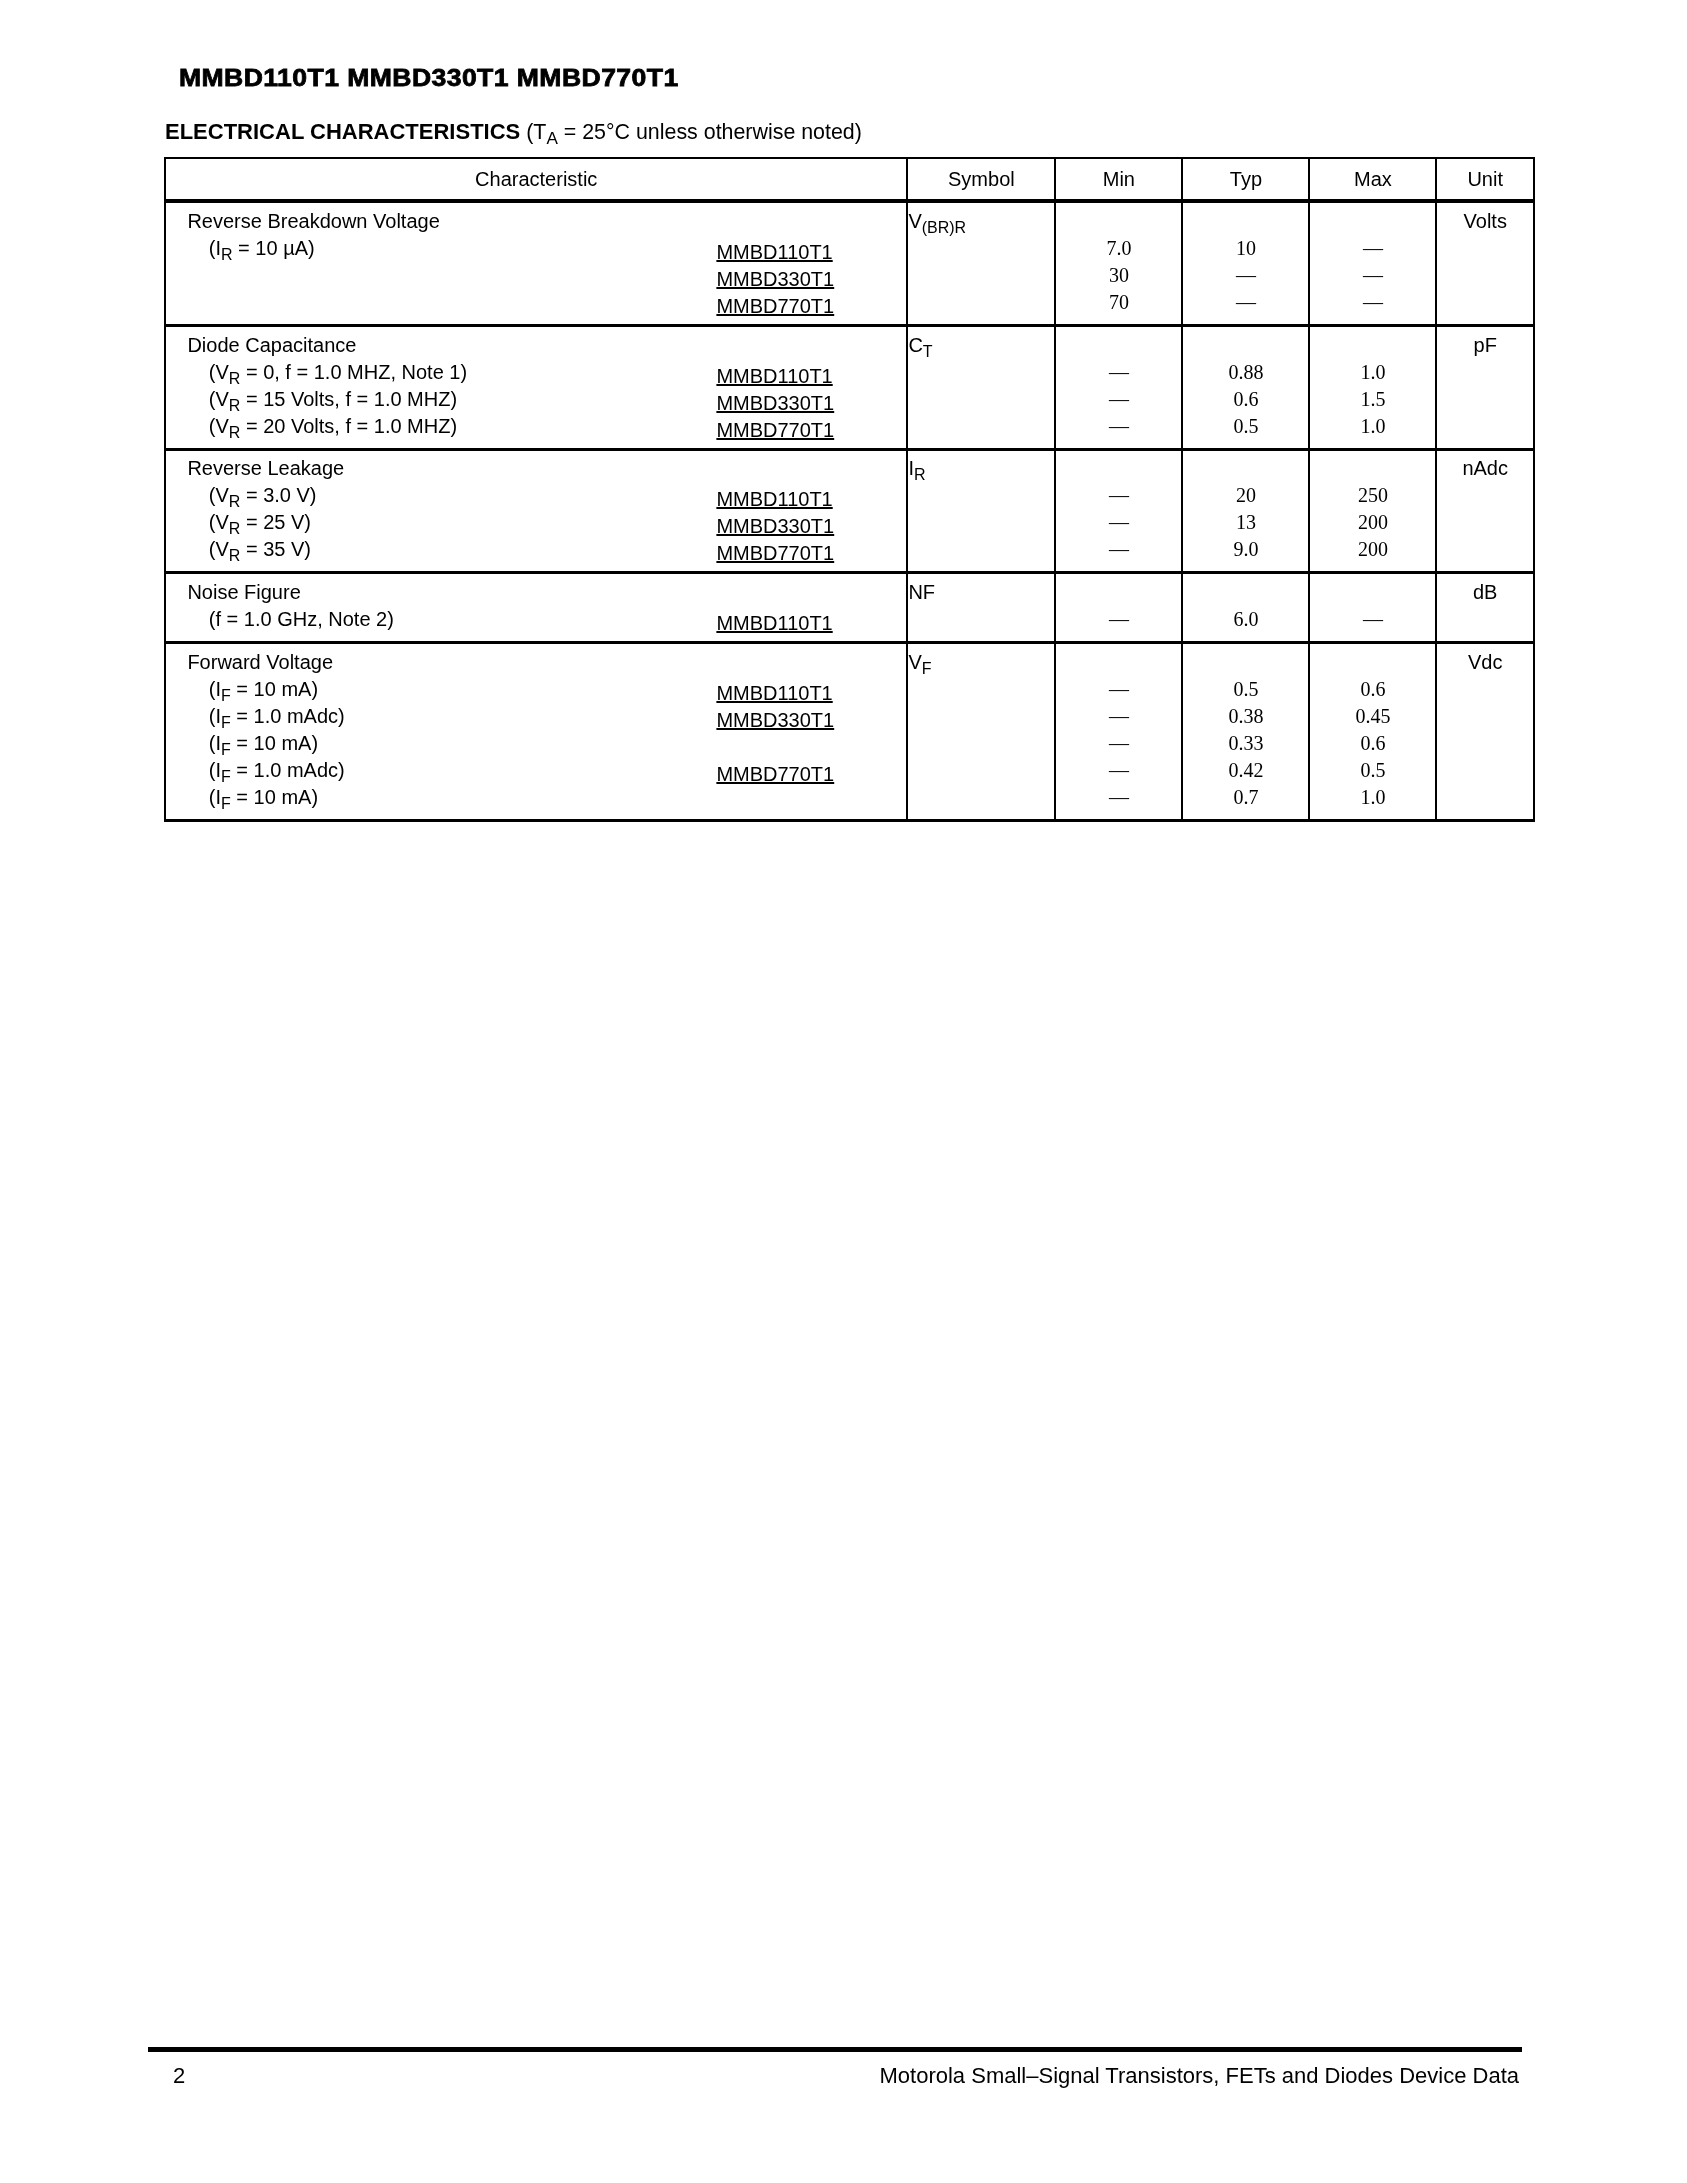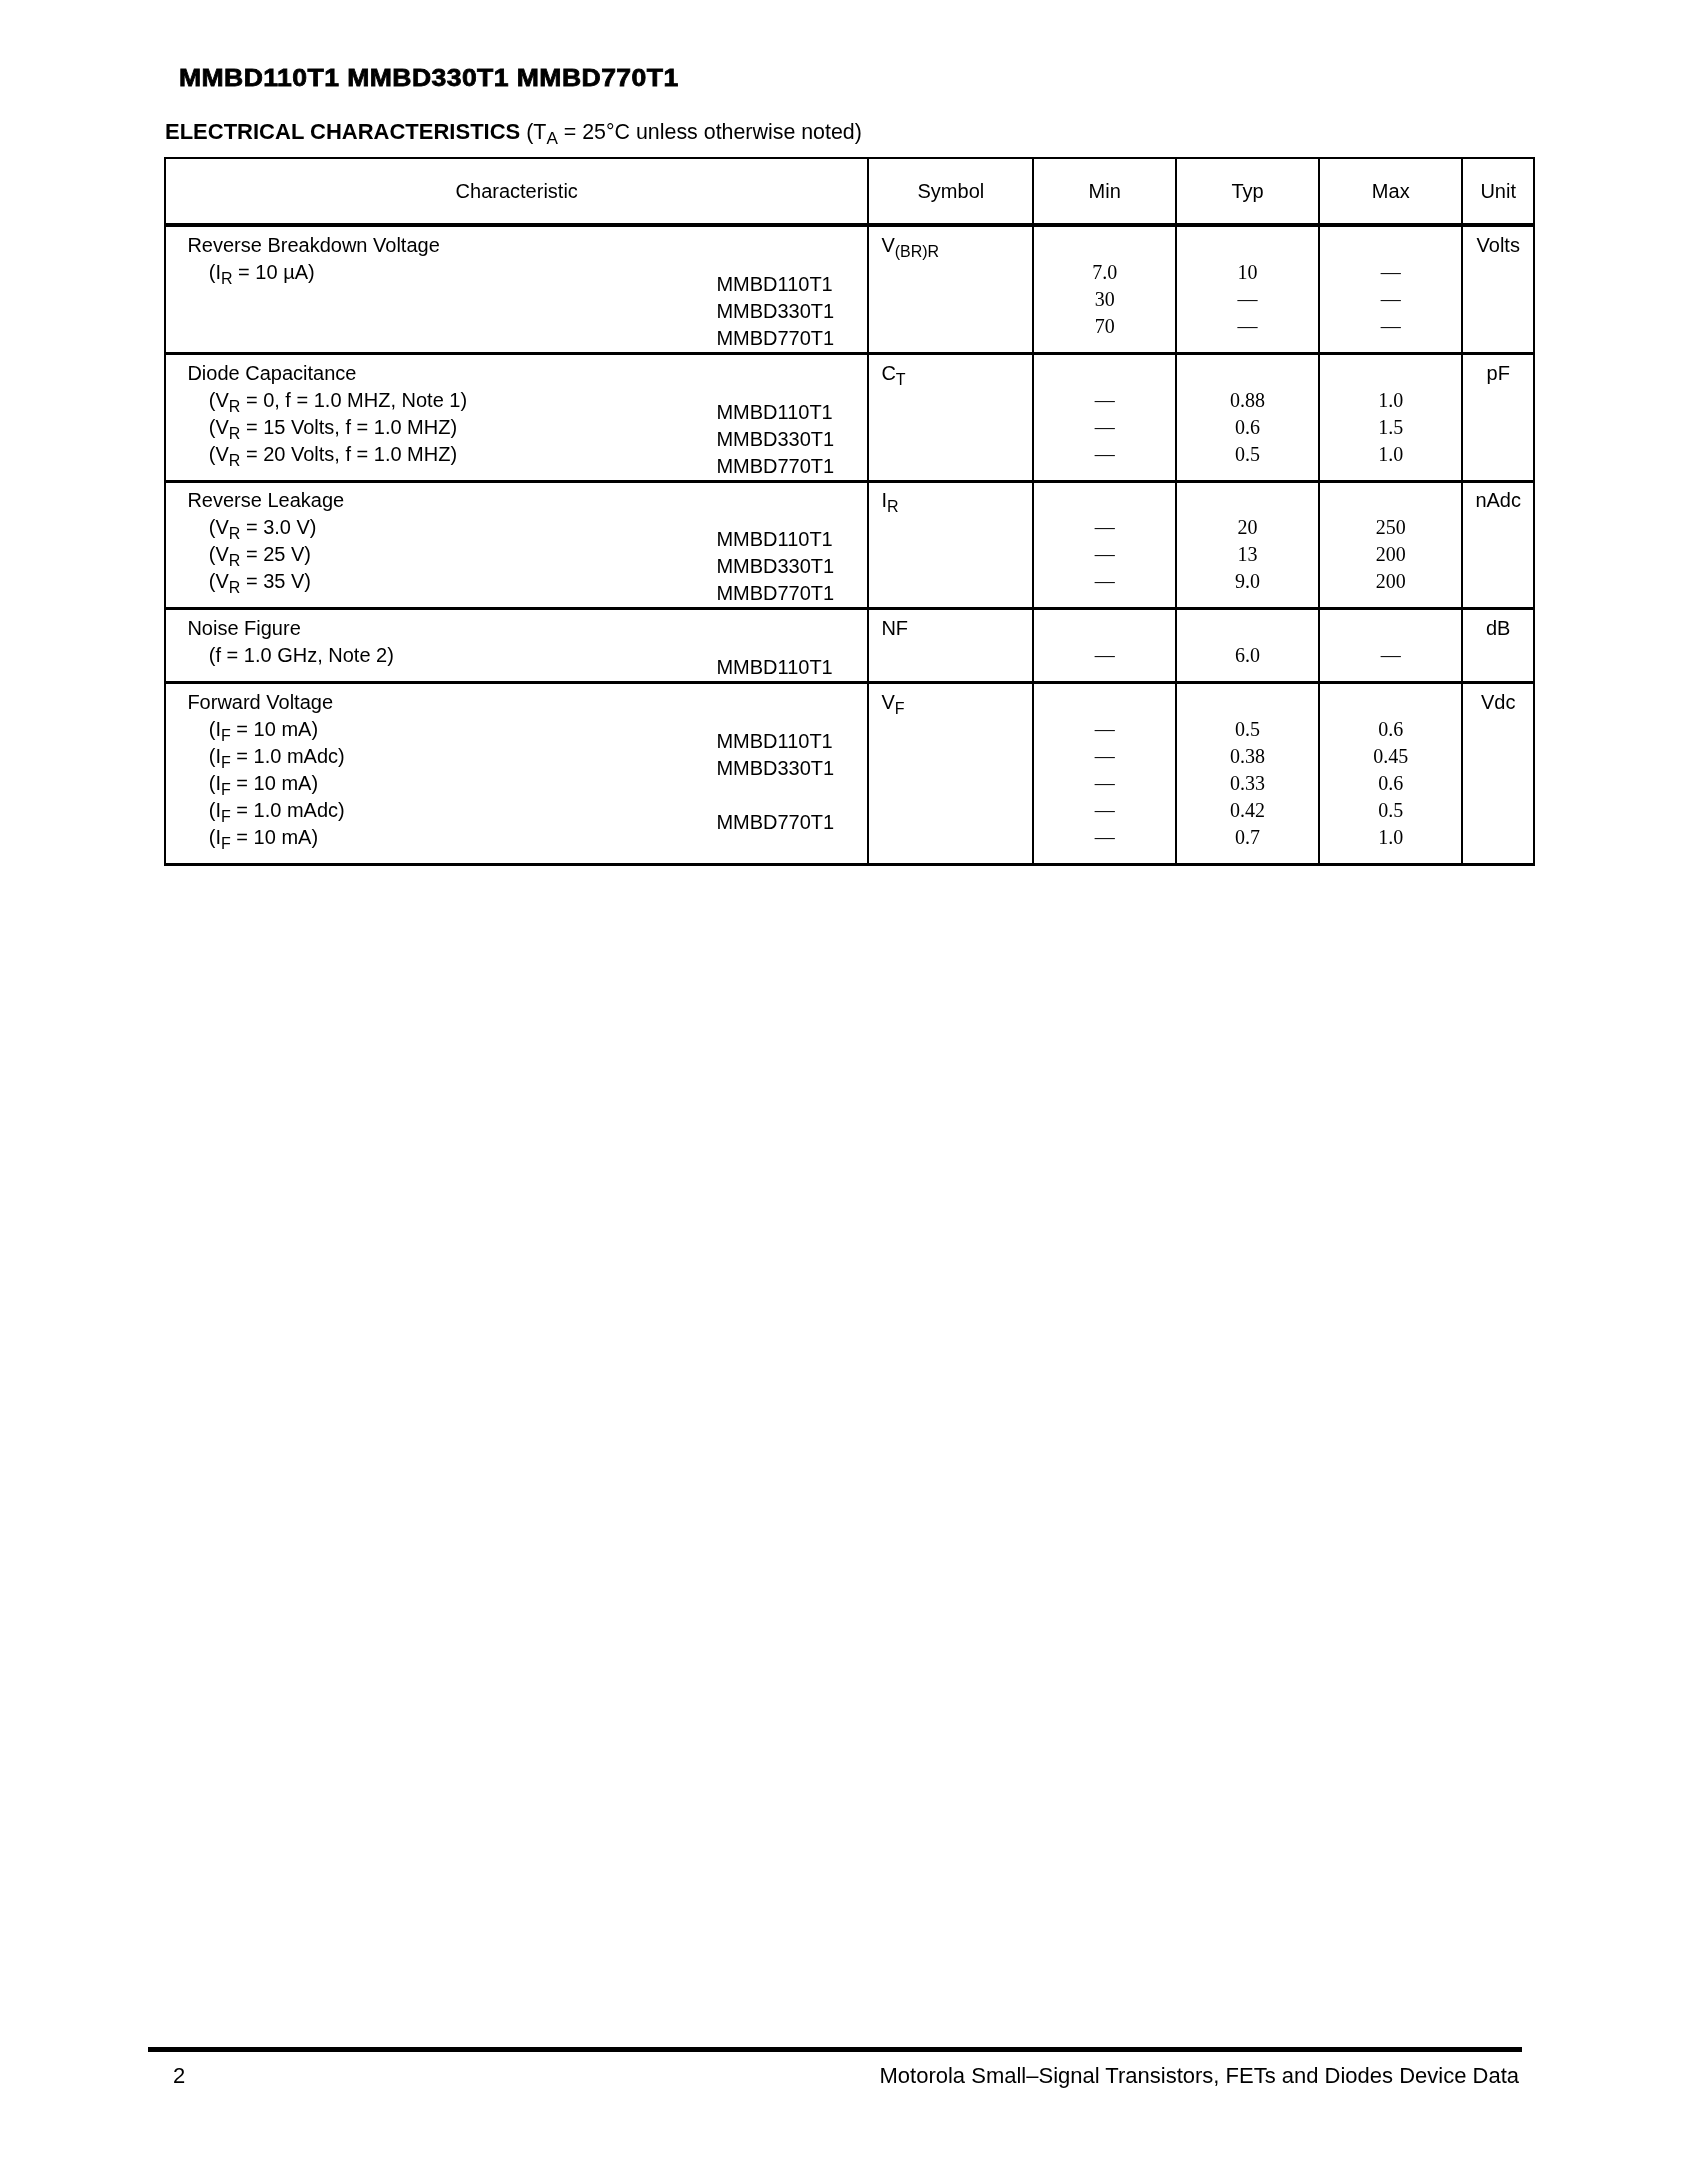--- a/index.html
+++ b/index.html
@@ -2,30 +2,30 @@
 <html style="font-size:12.7px"><head>
 <meta charset="utf-8">
 <style>
   html,body{margin:0;padding:0;background:#fff;}
   body{width:1687px;height:2183px;position:relative;font-family:"Liberation Sans",sans-serif;color:#000;overflow:hidden;}
   .title{position:absolute;left:179px;top:64px;font-size:24.6px;font-weight:bold;letter-spacing:0.4px;transform:scaleX(1.08);transform-origin:left;-webkit-text-stroke:0.8px #000;}
   .section{position:absolute;left:165px;top:119px;font-size:21.4px;}
   .section b{font-weight:bold;font-size:22px;}
   .sub{font-size:0.8em;vertical-align:-0.3em;}
   table{position:absolute;left:164px;top:157px;width:1371px;border-collapse:collapse;font-size:20px;}
-  th,td{border:2.4px solid #000;padding:12px;vertical-align:top;}
+  th,td{border:2.4px solid #000;padding:0;vertical-align:top;}
   th{font-weight:normal;height:40px;text-align:center;vertical-align:middle;}
   tr.hdr th{border-bottom:4px solid #000;}
   td.char{width:719px;padding:4.8px 0 8px 21.4px;}
   td.sym{width:146px;text-align:left;padding-top:4.8px;}
   td.num{width:125px;text-align:center;padding-top:4.8px;font-family:Liberation Serif, serif;}
   td.unit{text-align:center;padding-top:4.8px;}
   .line{height:27px;line-height:27px;white-space:nowrap;position:relative;}
   .cond{padding-left:21.4px;}
-  .dev{position:absolute;left:529px;top:12px;}
+  .dev{position:absolute;left:529px;top:4px;text-decoration:underline;}
   tbody tr{border-bottom:3.2px solid #000;}
   .rule{position:absolute;left:148px;top:2047px;width:1374px;height:4.8px;background:#000;}
   .pagenum{position:absolute;left:173px;top:2063px;font-size:22px;}
   .footer{position:absolute;right:168px;top:2063px;font-size:22px;}
 </style>
 </head>
 <body>
 
 <div class="title">MMBD110T1 MMBD330T1 MMBD770T1</div>
 

